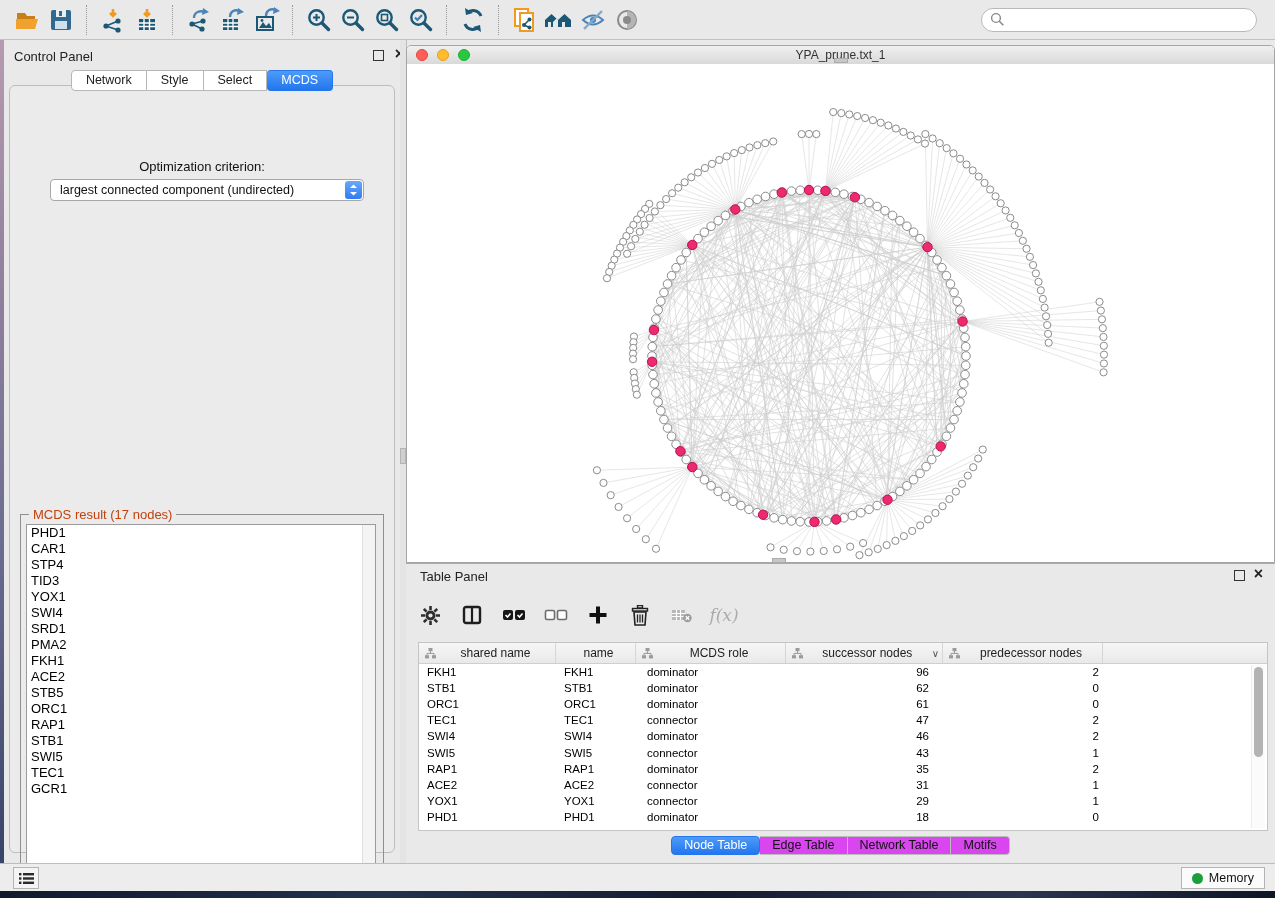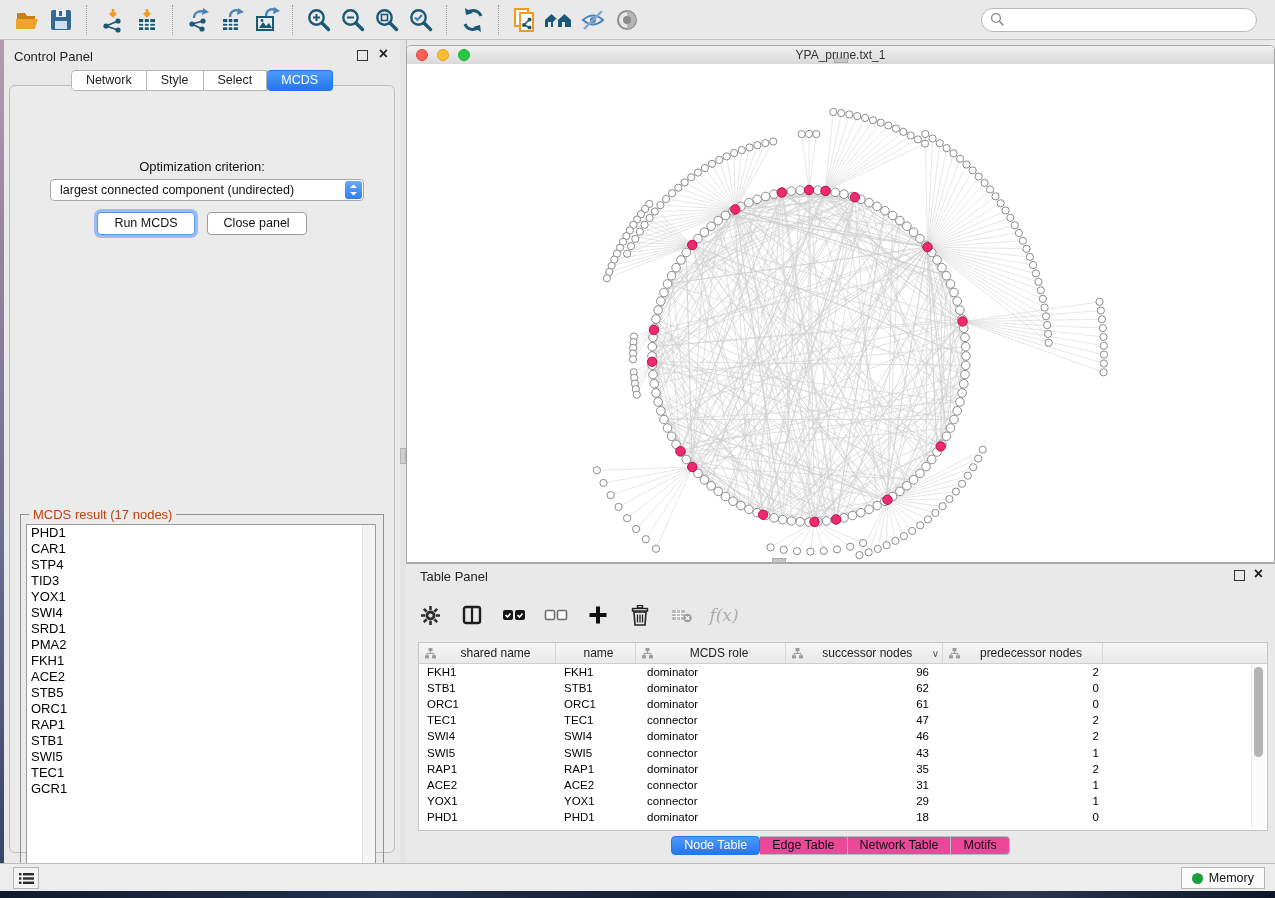--- a/index.html
+++ b/index.html
@@ -17,21 +17,21 @@
     border-bottom:1px solid #c2c2c2;display:flex;align-items:center;padding:0 10px;box-sizing:border-box;}
   .tb-icon{width:34px;height:30px;display:flex;align-items:center;justify-content:center;flex:0 0 auto;cursor:default;}
   .tb-sep{width:1px;height:30px;border-left:1px dotted #9a9a9a;margin:0 8px;flex:0 0 auto;}
   .tb-spacer{flex:1 1 auto;}
   .tb-search{width:276px;height:24px;background:#fff;border:1px solid #b9b9b9;border-radius:12px;
     display:flex;align-items:center;padding:0 8px;margin-right:8px;box-sizing:border-box;}
   .tb-search input{border:none;outline:none;flex:1;font-size:12px;background:transparent;min-width:0;}
 
   
   .control-panel{position:absolute;left:4px;top:40px;width:396px;height:823px;background:#e9e9e9;}
-  .panel-header{position:absolute;left:0;top:8px;width:100%;height:18px;font-size:13px;color:#222;}
+  .panel-header{position:absolute;left:0;top:8px;width:100%;height:18px;font-size:13px;color:#222;padding-left:16px;}
   .panel-header .ph-title{position:absolute;left:10px;top:1px;}
   .win-float{position:absolute;width:9px;height:9px;border:1.5px solid #333;top:2px;display:inline-block;}
   .win-close{position:absolute;top:-3px;font-size:16px;font-weight:700;color:#222;line-height:18px;}
   .cp-float{right:32px;} .cp-close{right:12px;}
   .cp-inner{position:absolute;left:5px;top:45px;width:384px;height:766px;background:#ebebeb;
     border:1px solid #bdbdbd;border-radius:6px;}
   .cp-tabs{position:absolute;left:0;top:30px;width:100%;display:flex;justify-content:center;z-index:3;}
   .cp-tab{height:19px;line-height:19px;padding:0 14px;font-size:12.5px;background:#fff;color:#222;
     border:1px solid #b7b7b7;border-left:none;}
   .cp-tab:first-child{border-left:1px solid #b7b7b7;border-radius:4px 0 0 4px;}
@@ -86,21 +86,21 @@
   .tr{display:flex;height:16.1px;align-items:center;}
   .td{font-size:11.5px;color:#000;box-sizing:border-box;white-space:nowrap;}
   .c0{width:137px;padding-left:8px;}
   .c1{width:80px;padding-left:8px;}
   .c2{width:150px;padding-left:11px;}
   .c3{width:157px;text-align:right;padding-right:14px;}
   .c4{width:160px;text-align:right;padding-right:4px;}
   .tbl-scroll{position:absolute;right:2px;top:22px;width:13px;height:163px;background:#fbfbfb;border-left:1px solid #ececec;}
   .tbl-thumb{position:absolute;left:2px;top:2px;width:9px;height:90px;background:#b3b3b3;border-radius:5px;}
   .tp-tabs{position:absolute;left:0;top:272px;width:100%;display:flex;justify-content:center;}
-  .bt-tab{height:17px;line-height:17px;padding:0 12px;font-size:12.5px;background:#ec4899;color:#111;border:1px solid #bcbcbc;border-left:none;}
+  .bt-tab{height:17px;line-height:17px;padding:0 12px;font-size:12.5px;background:#d946ef;color:#111;border:1px solid #bcbcbc;border-left:none;}
   .bt-tab:first-child{border-left:1px solid #bcbcbc;border-radius:4px 0 0 4px;}
   .bt-tab:last-child{border-radius:0 4px 4px 0;}
   .bt-tab.sel{background:linear-gradient(#4d9bf8,#2376ee);color:#fff;border-color:#2376ee;border-radius:4px;}
 
   
   .status-bar{position:absolute;left:0;top:863px;width:1275px;height:28px;background:#ededed;border-top:1px solid #bdbdbd;box-sizing:border-box;}
   .sb-left-btn{position:absolute;left:13px;top:3px;width:24px;height:20px;background:#f4f4f4;border:1px solid #b4b4b4;
     display:flex;align-items:center;justify-content:center;}
   .memory-btn{position:absolute;right:10px;top:3px;height:20px;background:#fbfbfb;border:1px solid #b4b4b4;
     display:flex;align-items:center;gap:6px;padding:0 10px;font-size:12.5px;color:#111;}
@@ -270,24 +270,20 @@
     <div class="cp-inner">
       <div class="opt-label">Optimization criterion:</div>
       <div class="cp-select">
         <span>largest connected component (undirected)</span>
         <span class="stepper">
           <svg width="9" height="12" viewBox="0 0 9 12">
               <path d="M4.5 0.5L8 4H1z" fill="#fff"></path>
               <path d="M4.5 11.5L1 8h7z" fill="#fff"></path>
             </svg>
         </span>
-      </div>
-      <div class="btn-row">
-        <span class="cp-btn focus">Run MCDS</span>
-        <span class="cp-btn">Close panel</span>
       </div>
       <div class="mcds-box">
         <span class="mcds-legend">MCDS result (17 nodes)</span>
         <div class="mcds-list" id="mcds-list">
           <div class="mcds-scroll"></div>
         <div class="mcds-item">PHD1</div>
             <div class="mcds-item">CAR1</div>
             <div class="mcds-item">STP4</div>
             <div class="mcds-item">TID3</div>
             <div class="mcds-item">YOX1</div>

